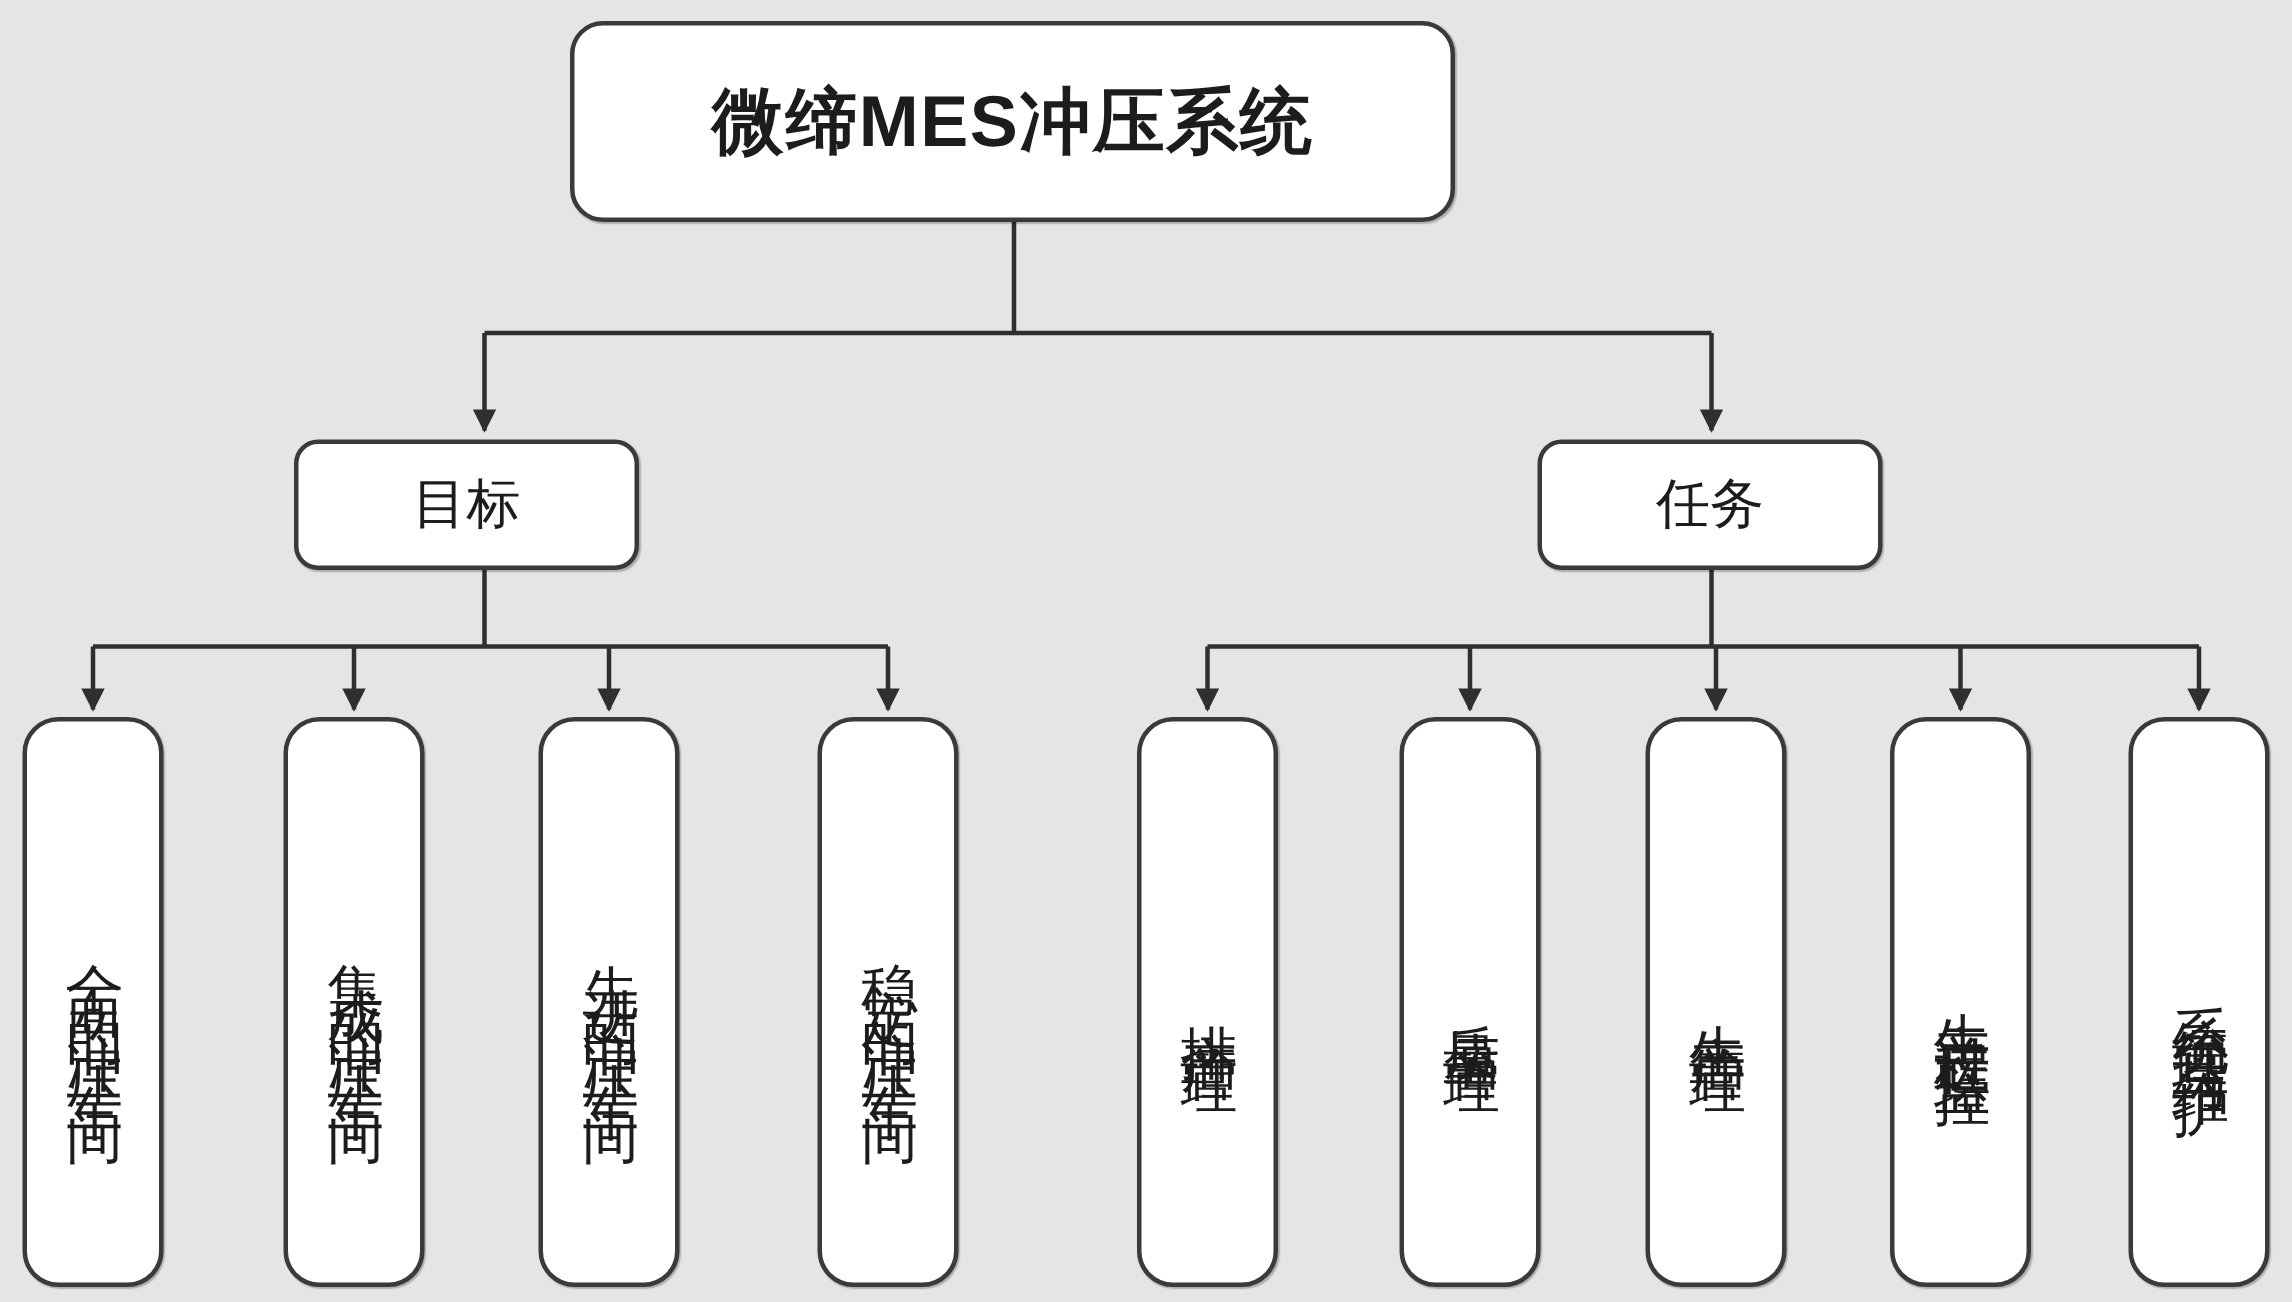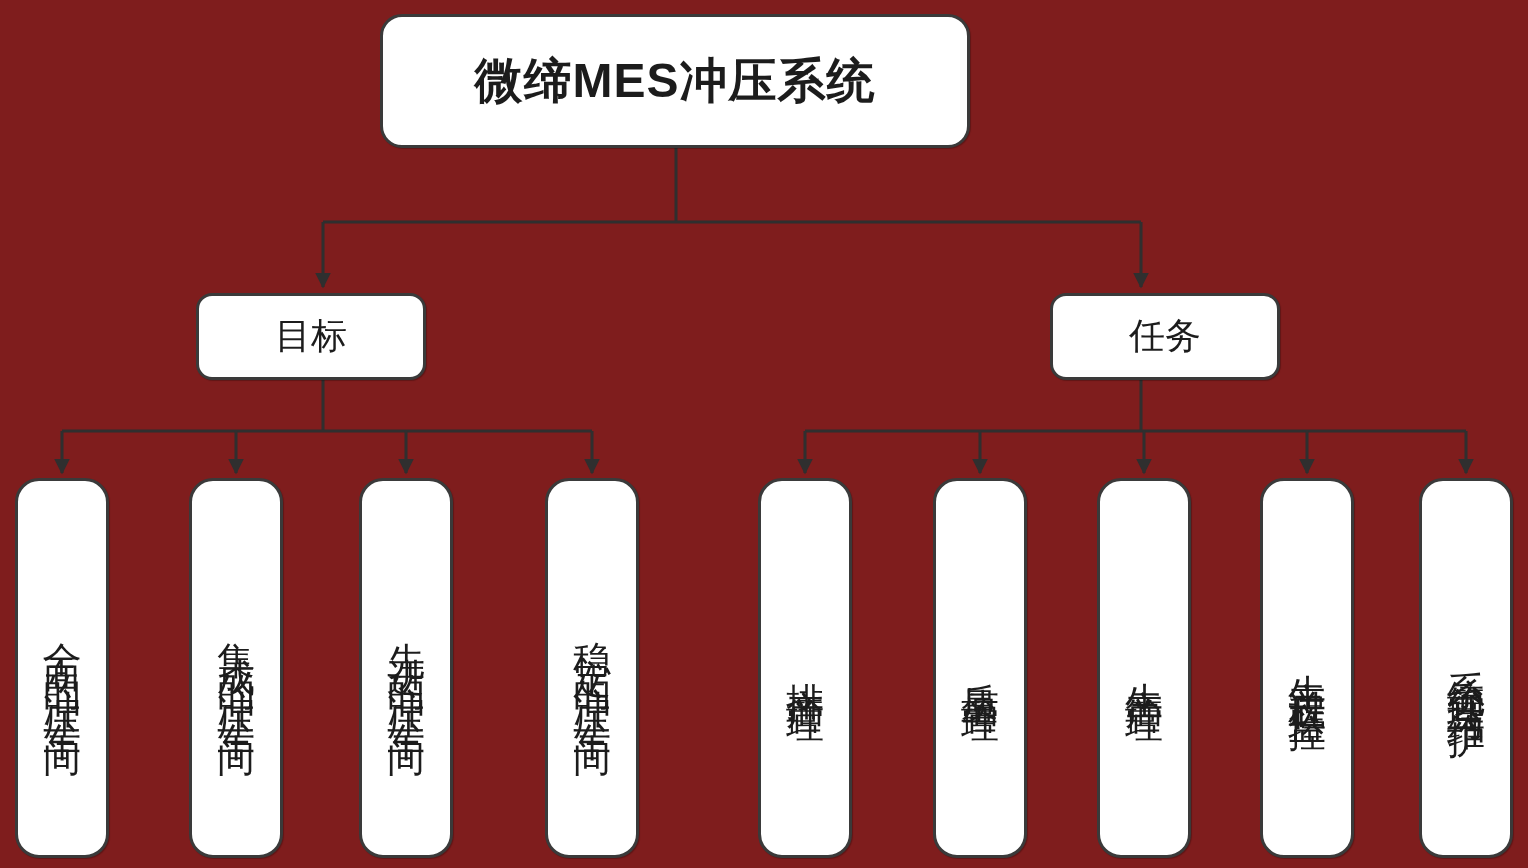--- a/index.html
+++ b/index.html
@@ -5,21 +5,21 @@
   html, body {
     margin: 0;
     padding: 0;
     background: #ffffff;
     font-family: "Liberation Sans", sans-serif;
   }
   .canvas {
     position: relative;
     width: 1528px;
     height: 868px;
-    background: #7f1d1d;
+    background: #e5e5e5;
     overflow: hidden;
   }
   .connectors {
     position: absolute;
     left: 0;
     top: 0;
     width: 1528px;
     height: 868px;
   }
   .node {
@@ -45,21 +45,21 @@
   }
   .branch-node {
     top: 293px;
     width: 230px;
     height: 87px;
     border-radius: 16px;
     font-size: 36px;
     font-weight: 400;
   }
   .branch-goal  { left: 196px; }
-  .branch-task  { left: 1050px; }
+  .branch-task  { left: 1025px; }
   .leaf-node {
     top: 478px;
     width: 94px;
     height: 380px;
     border-radius: 24px;
     font-size: 38px;
     font-weight: 400;
   }
   .vtext {
     writing-mode: vertical-rl;

